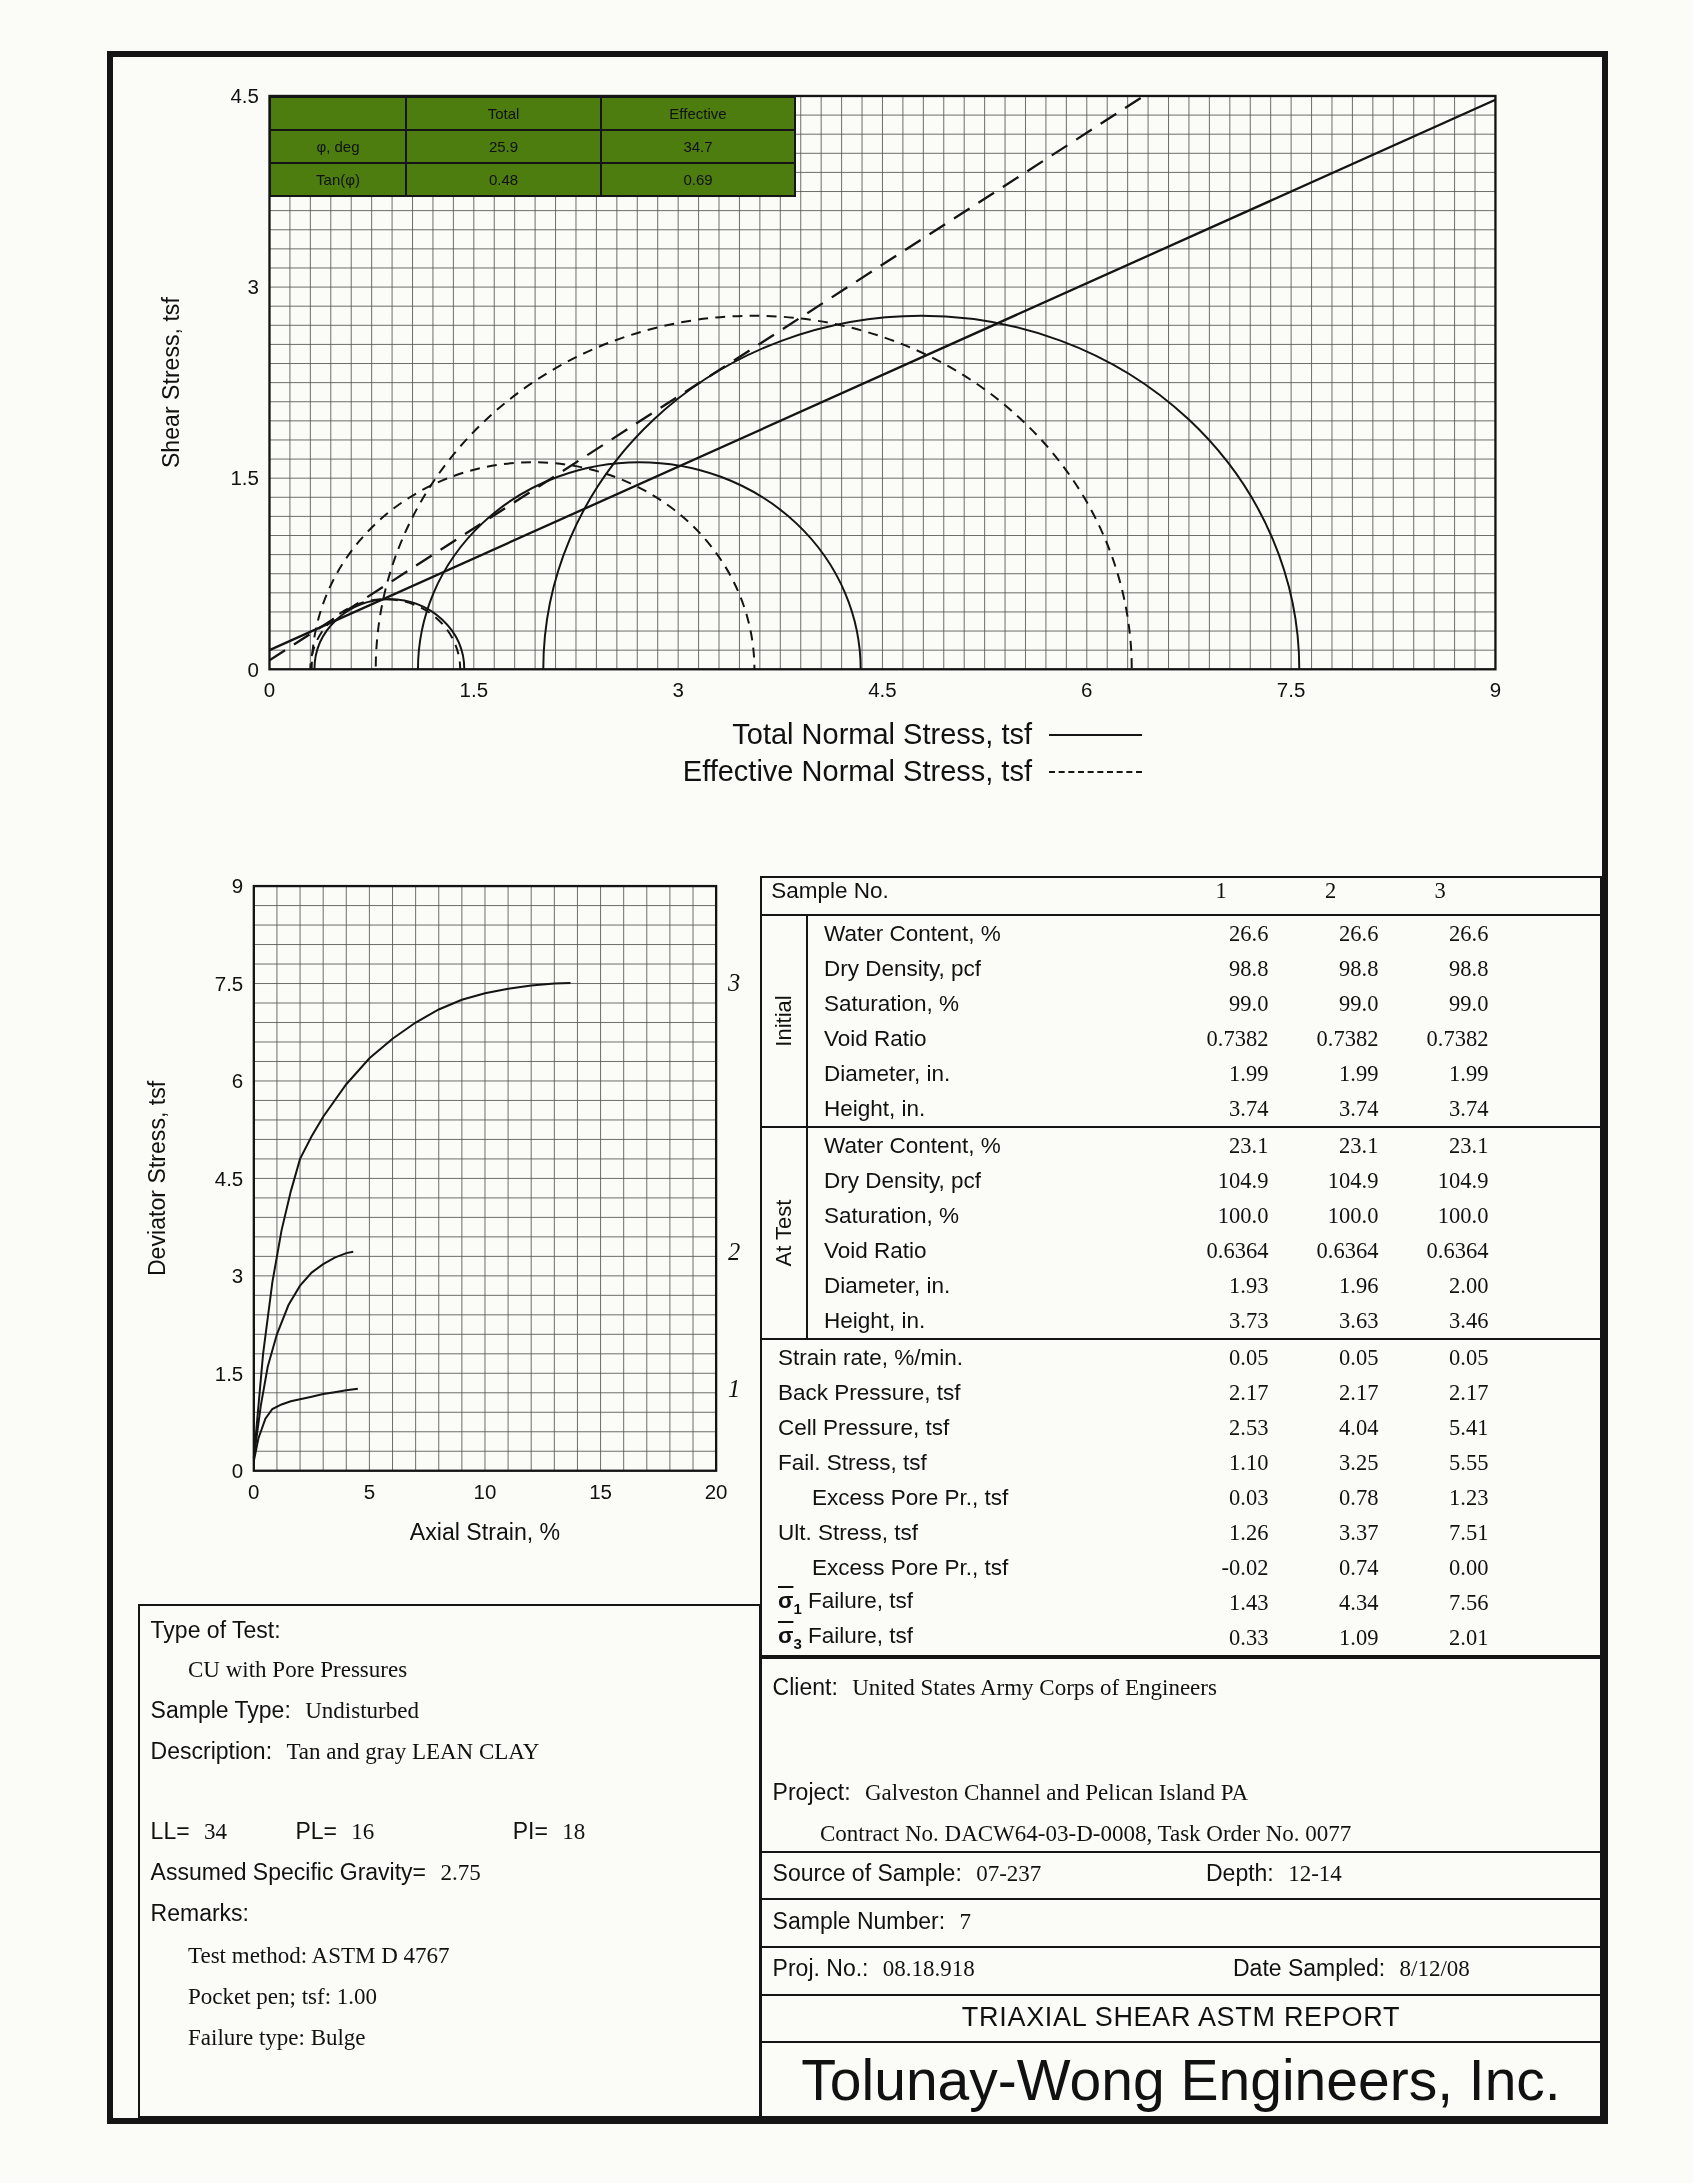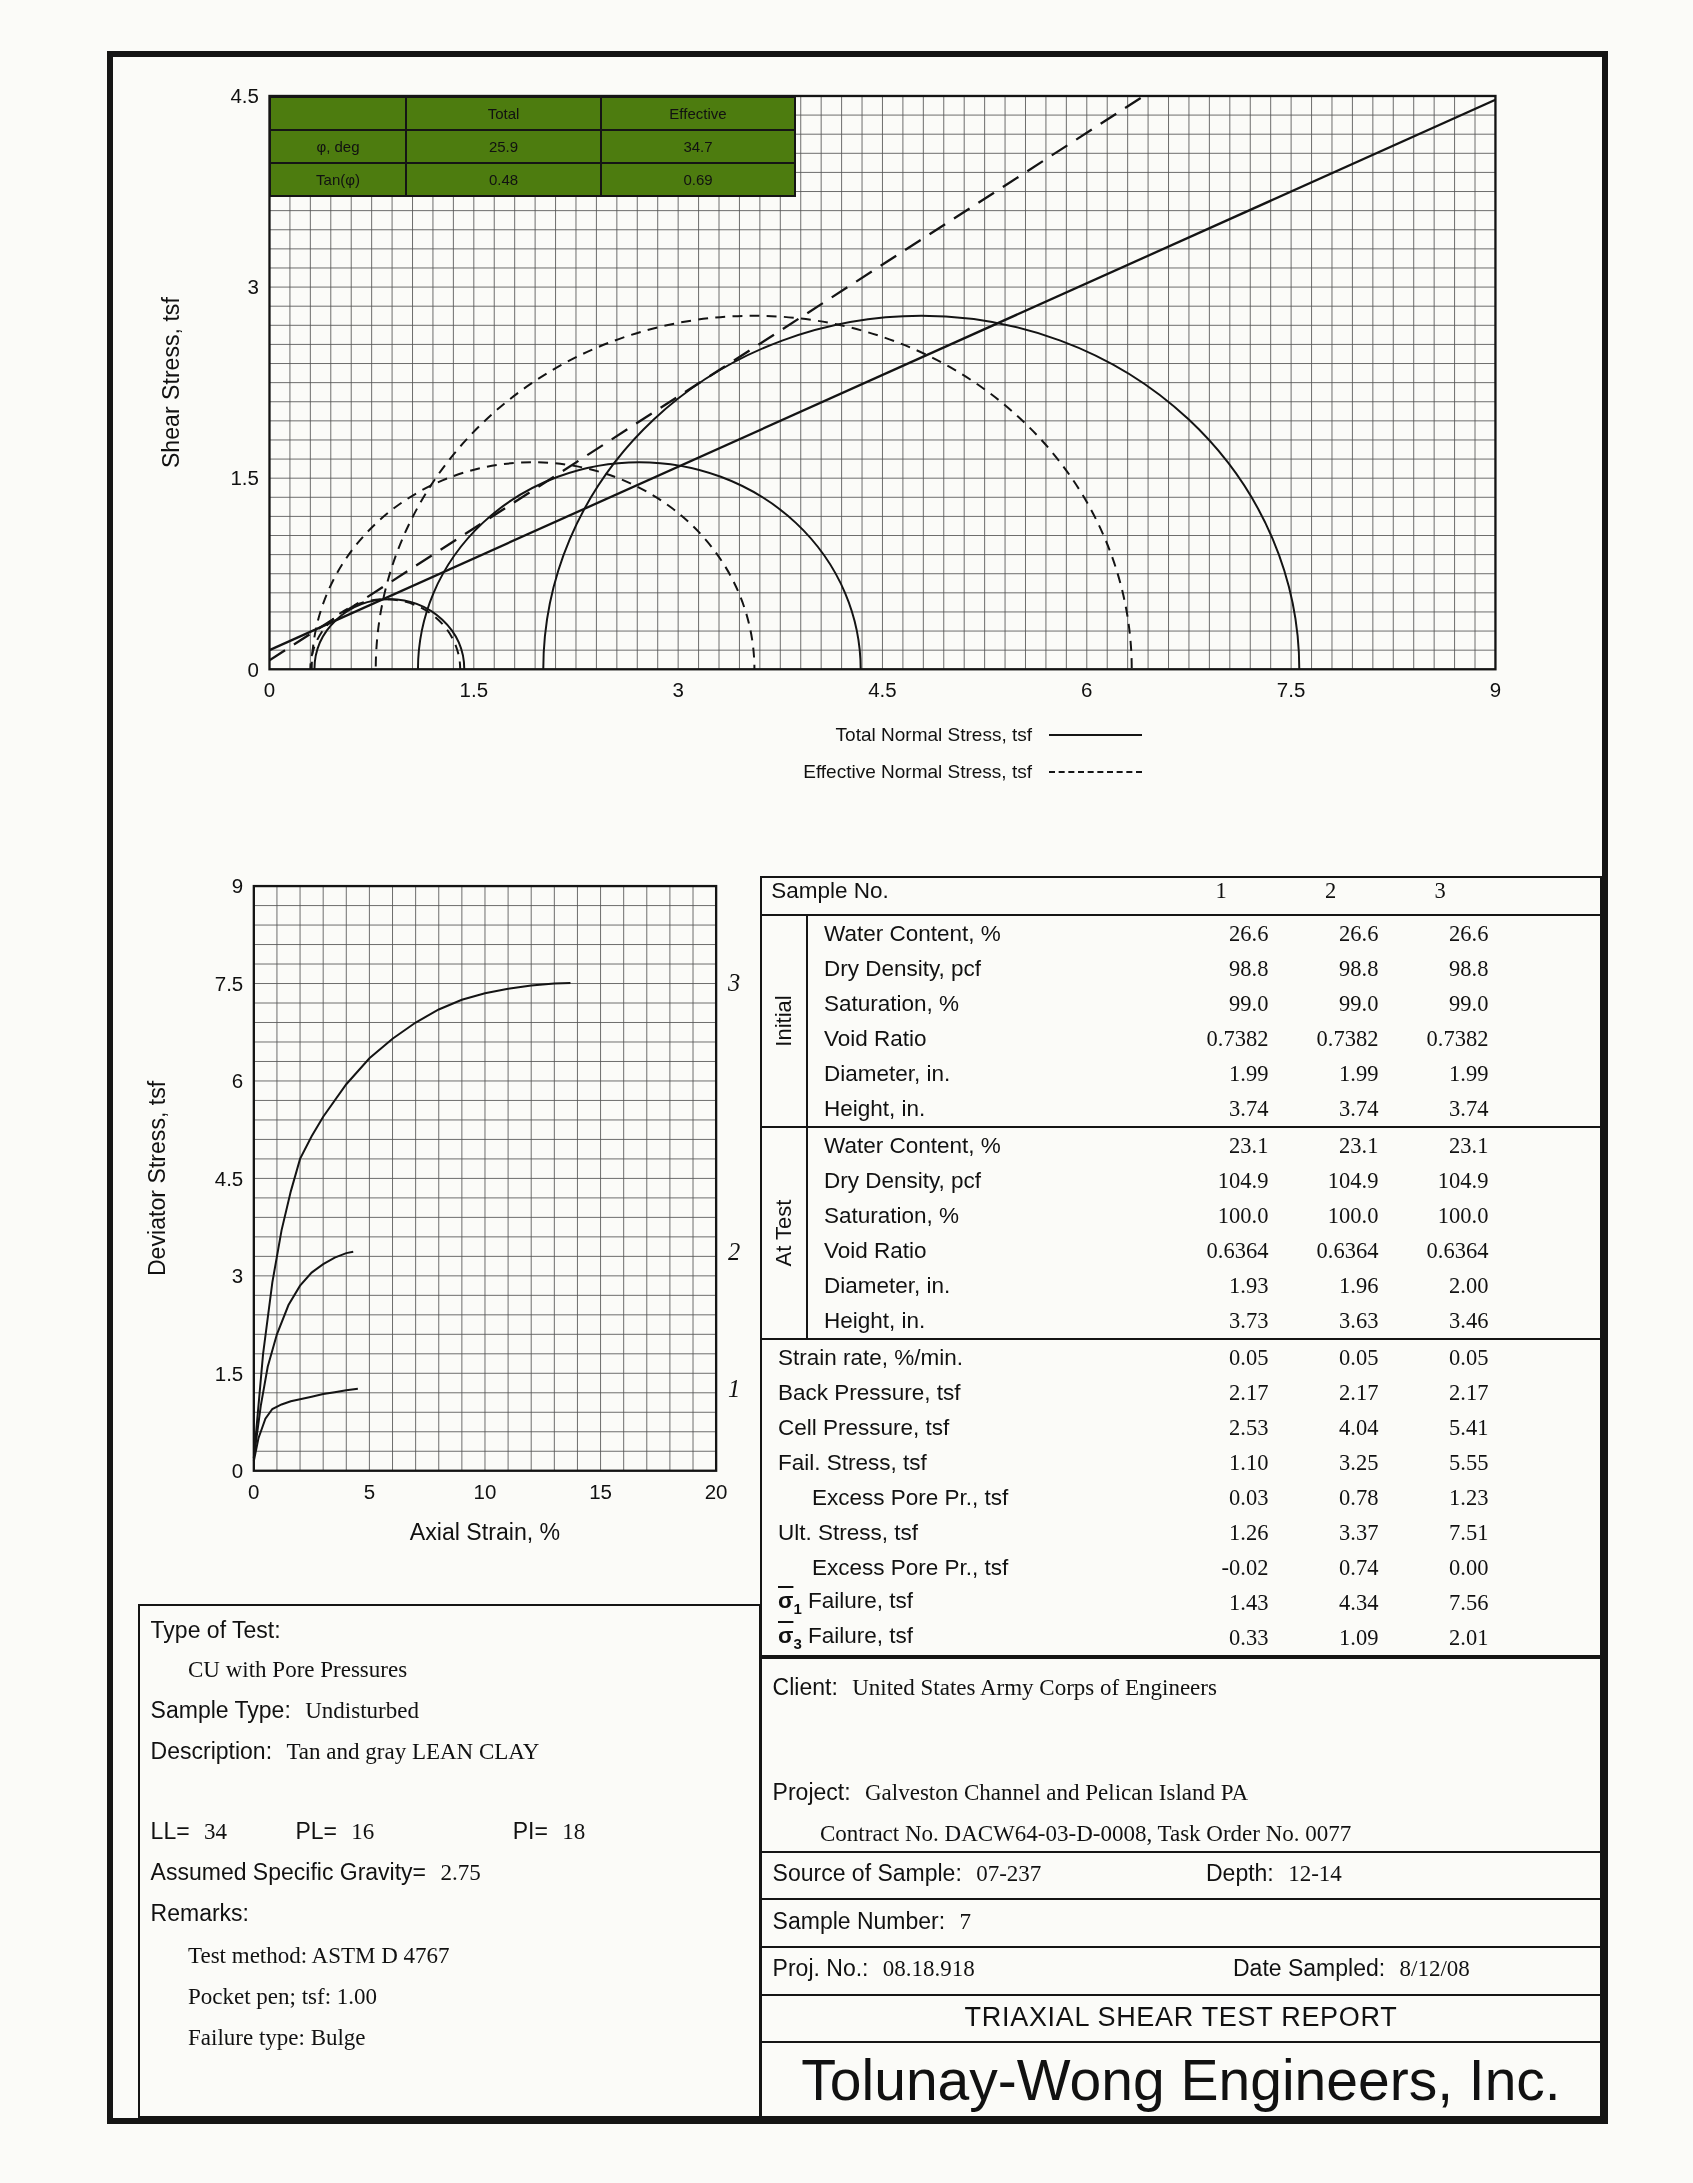--- a/index.html
+++ b/index.html
@@ -13,21 +13,21 @@
   .curve-label{font-family:"Liberation Serif",serif;font-style:italic}
 
   .params-table{position:absolute;left:269px;top:96px;border-collapse:collapse;background:#4d7c0f;z-index:2;font-size:15px}
   .params-table td{border:2px solid #151515;height:33px;text-align:center;vertical-align:middle}
   .params-table td:nth-child(1){width:136px}
   .params-table td:nth-child(2){width:195px}
   .params-table td:nth-child(3){width:194px}
 
   .mohr-legend{position:absolute;left:662px;top:716px}
   .legend-row{display:flex;align-items:center;height:37px}
-  .legend-text{display:inline-block;width:370px;text-align:right;font-size:19px}
+  .legend-text{display:inline-block;width:370px;text-align:right;font-size:29px}
   .legend-line{display:inline-block;width:93px;border-top:2.6px solid #151515;margin-left:17px}
   .legend-line.dashed{border-top-style:dashed}
 
   .sample-table{position:absolute;left:760px;top:876px;width:842px;height:781px;border:2px solid #151515;display:flex;flex-direction:column;font-size:22.5px;background:transparent}
   .st-header{display:flex;align-items:flex-start;height:38px;border-bottom:2px solid #151515;flex:none}
   .st-hlabel{width:406px;padding-left:9.3px}
   .st-hcol{width:110px;text-align:center;font-family:"Liberation Serif",serif}
   .st-spacer{width:105px;flex:none}
   .st-section{display:flex;border-bottom:2px solid #151515;flex:none}
   .st-rot{width:46px;border-right:2px solid #151515;position:relative;flex:none}
@@ -535,18 +535,18 @@
     <div class="rb-line" style="top:287px"></div>
     <div class="rb-row" style="top:296px">
       <span class="blabel">Proj. No.:</span>
       <span class="sval">08.18.918</span>
     </div>
     <div class="rb-row" style="top:296px;left:471px">
       <span class="blabel">Date Sampled:</span>
       <span class="sval">8/12/08</span>
     </div>
     <div class="rb-line" style="top:335px"></div>
-    <div class="rb-title">TRIAXIAL SHEAR TEST REPORT</div>
+    <div class="rb-title">TRIAXIAL SHEAR ASTM REPORT</div>
     <div class="rb-line" style="top:382px"></div>
     <div class="rb-company">Tolunay-Wong Engineers, Inc.</div>
   </div>
 </div>
 
 
 </body></html>

